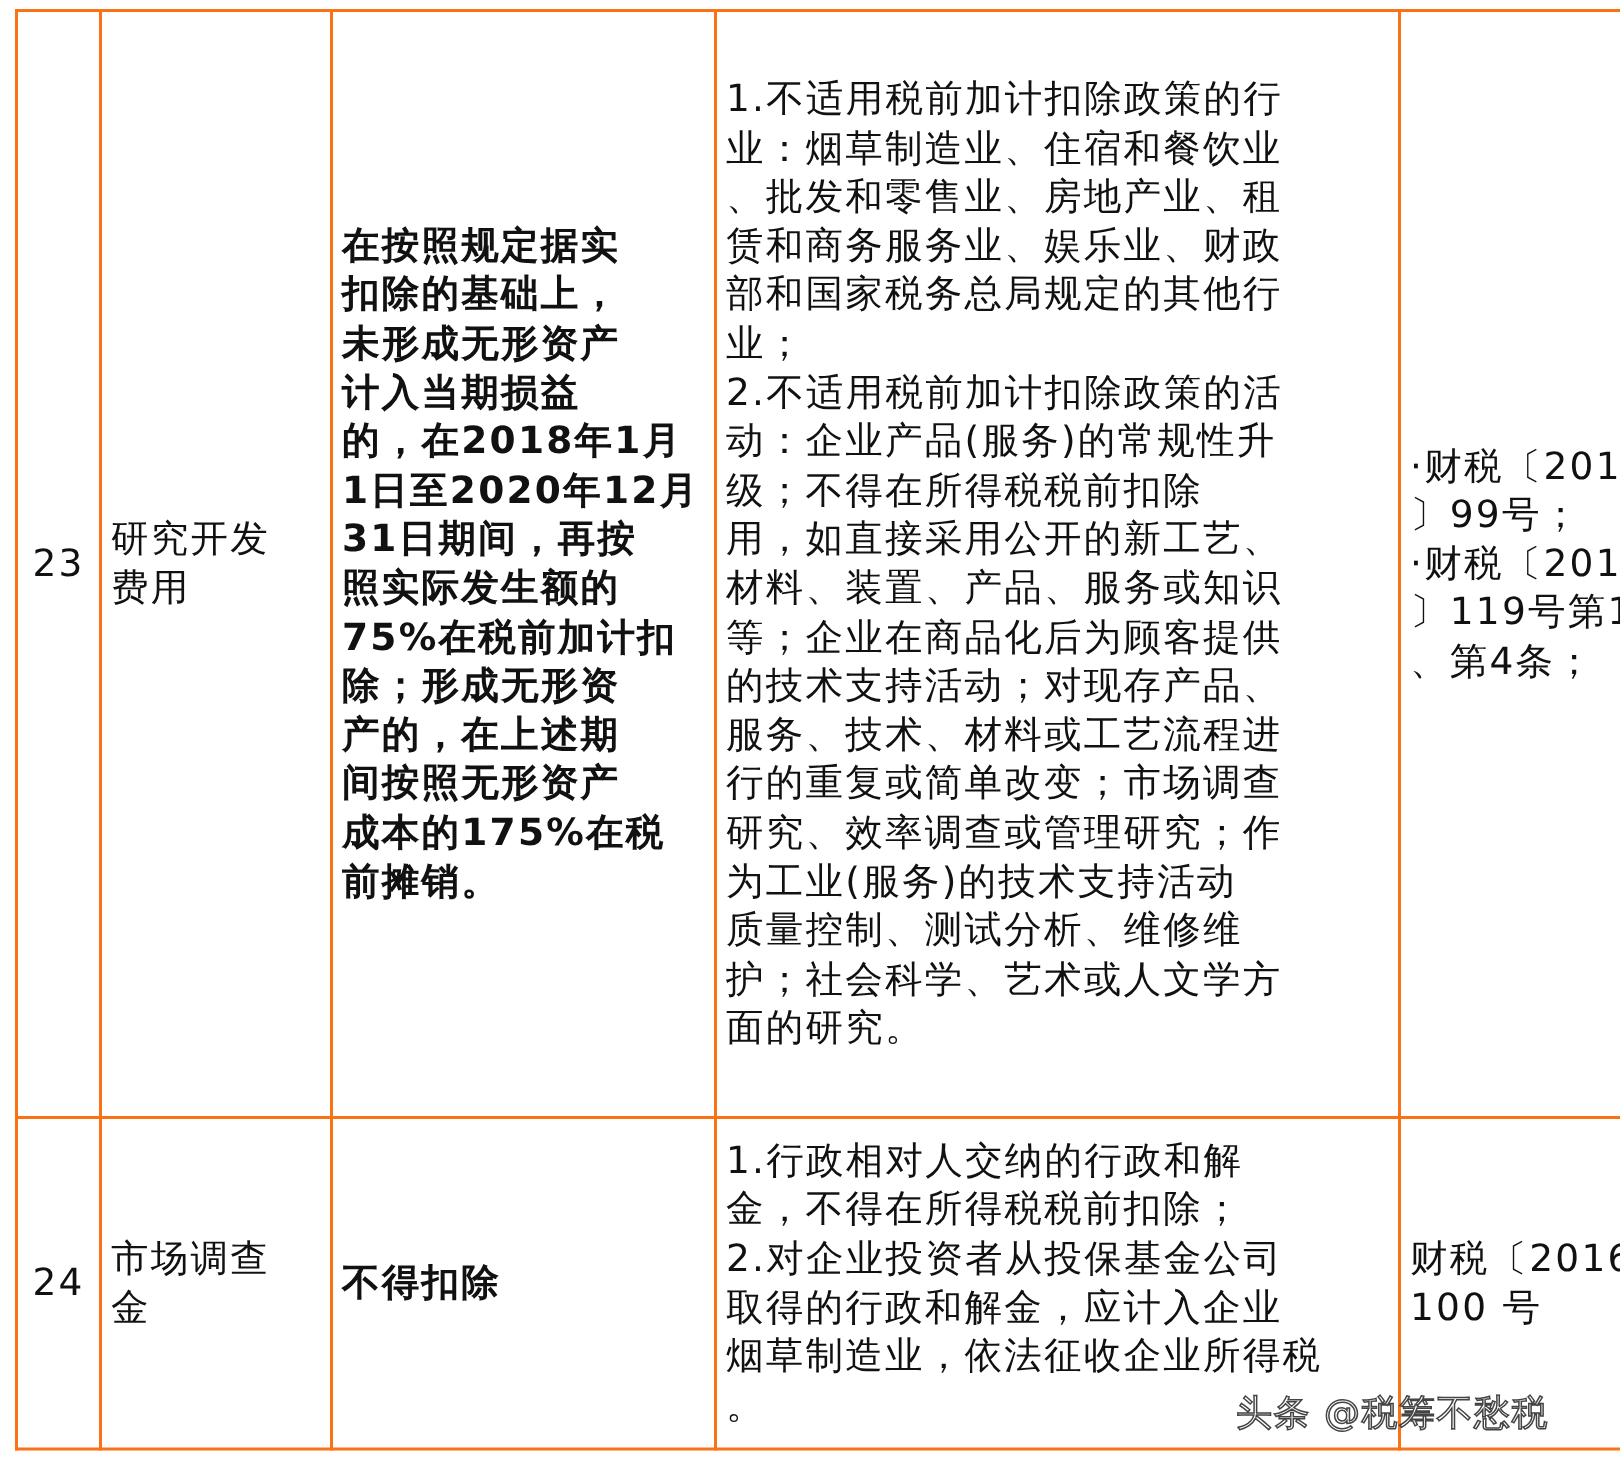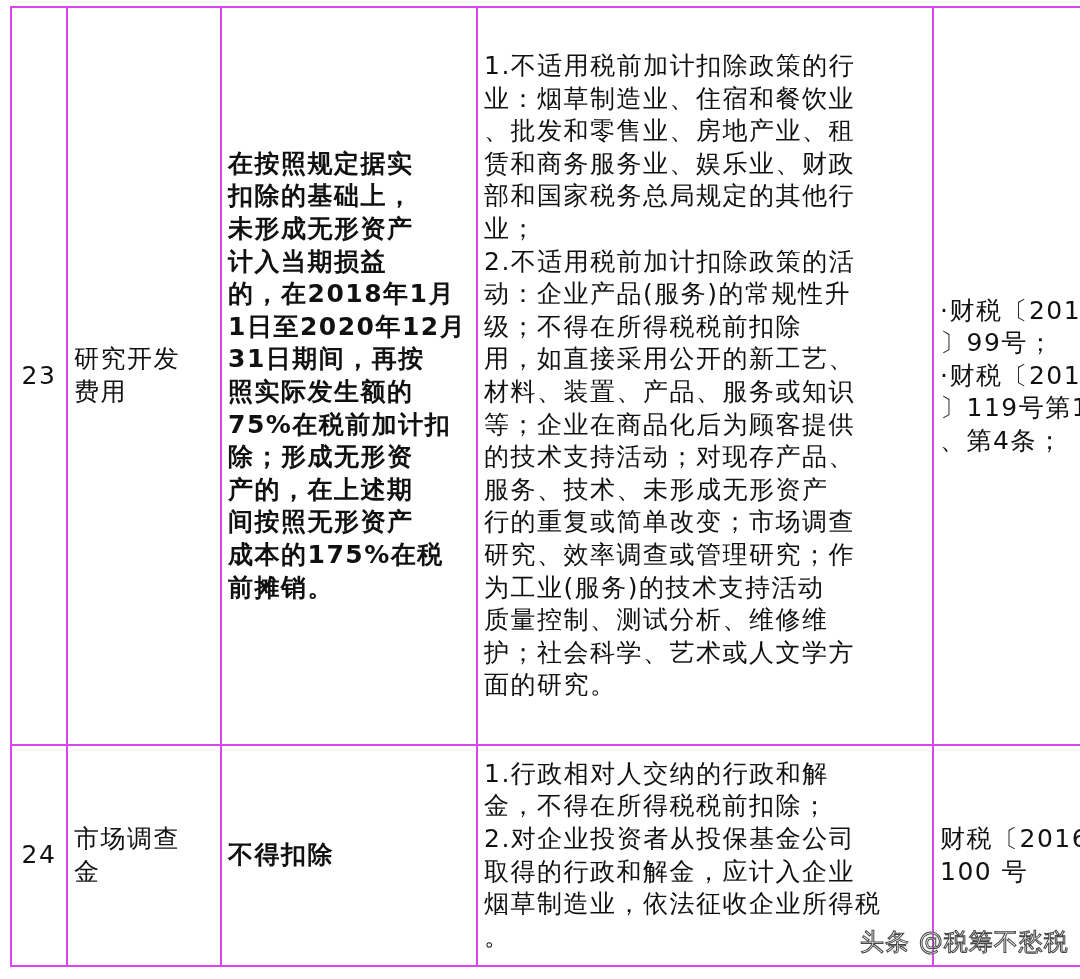--- a/index.html
+++ b/index.html
@@ -4,21 +4,21 @@
 <style>
   html, body { margin: 0; padding: 0; background: #ffffff; }
   body { width: 1080px; height: 979px; position: relative; overflow: hidden;
          font-family: "DejaVu Sans", "Liberation Sans", sans-serif; color: #111; }
   table.policy {
     position: absolute; left: 10px; top: 6px;
     border-collapse: collapse; table-layout: fixed;
     width: 1063px;
   }
   table.policy td {
-    border: 2px solid #d946ef;
+    border: 2px solid #f97316;
     vertical-align: middle;
     padding: 0 6px;
     font-size: 25px;
     line-height: 32.6px;
     letter-spacing: 1.5px;
     word-break: break-all;
   }
   td.c-no { width: 42px; padding: 0 2px; text-align: center; letter-spacing: 0; }
   td.c-item { width: 140px; }
   td.c-rule { width: 242px; font-weight: bold; }
@@ -26,21 +26,20 @@
   td.c-basis { width: 196px; }
   tr.r23 td { height: 736px; }
   tr.r24 td { height: 219px; margin-top: 48px; }
   .line { display: block; white-space: nowrap; }
   .watermark {
     position: absolute; left: 824px; top: 926px;
     font-size: 24px; color: #fff;
     -webkit-text-stroke: 1px #444;
     letter-spacing: 1px;
     white-space: nowrap;
-    margin-left: 36px;
   }
 </style>
 </head>
 <body>
 
 <table class="policy">
   <tbody>
     <tr class="r23">
       <td class="c-no">23</td>
       <td class="c-item">
@@ -70,21 +69,21 @@
         <span class="line">赁和商务服务业、娱乐业、财政</span>
         <span class="line">部和国家税务总局规定的其他行</span>
         <span class="line">业；</span>
         <span class="line">2.不适用税前加计扣除政策的活</span>
         <span class="line">动：企业产品(服务)的常规性升</span>
         <span class="line">级；不得在所得税税前扣除</span>
         <span class="line">用，如直接采用公开的新工艺、</span>
         <span class="line">材料、装置、产品、服务或知识</span>
         <span class="line">等；企业在商品化后为顾客提供</span>
         <span class="line">的技术支持活动；对现存产品、</span>
-        <span class="line">服务、技术、未形成无形资产</span>
+        <span class="line">服务、技术、材料或工艺流程进</span>
         <span class="line">行的重复或简单改变；市场调查</span>
         <span class="line">研究、效率调查或管理研究；作</span>
         <span class="line">为工业(服务)的技术支持活动</span>
         <span class="line">质量控制、测试分析、维修维</span>
         <span class="line">护；社会科学、艺术或人文学方</span>
         <span class="line">面的研究。</span>
       </td>
       <td class="c-basis">
         <span class="line">·财税〔2018</span>
         <span class="line">〕99号；</span>

